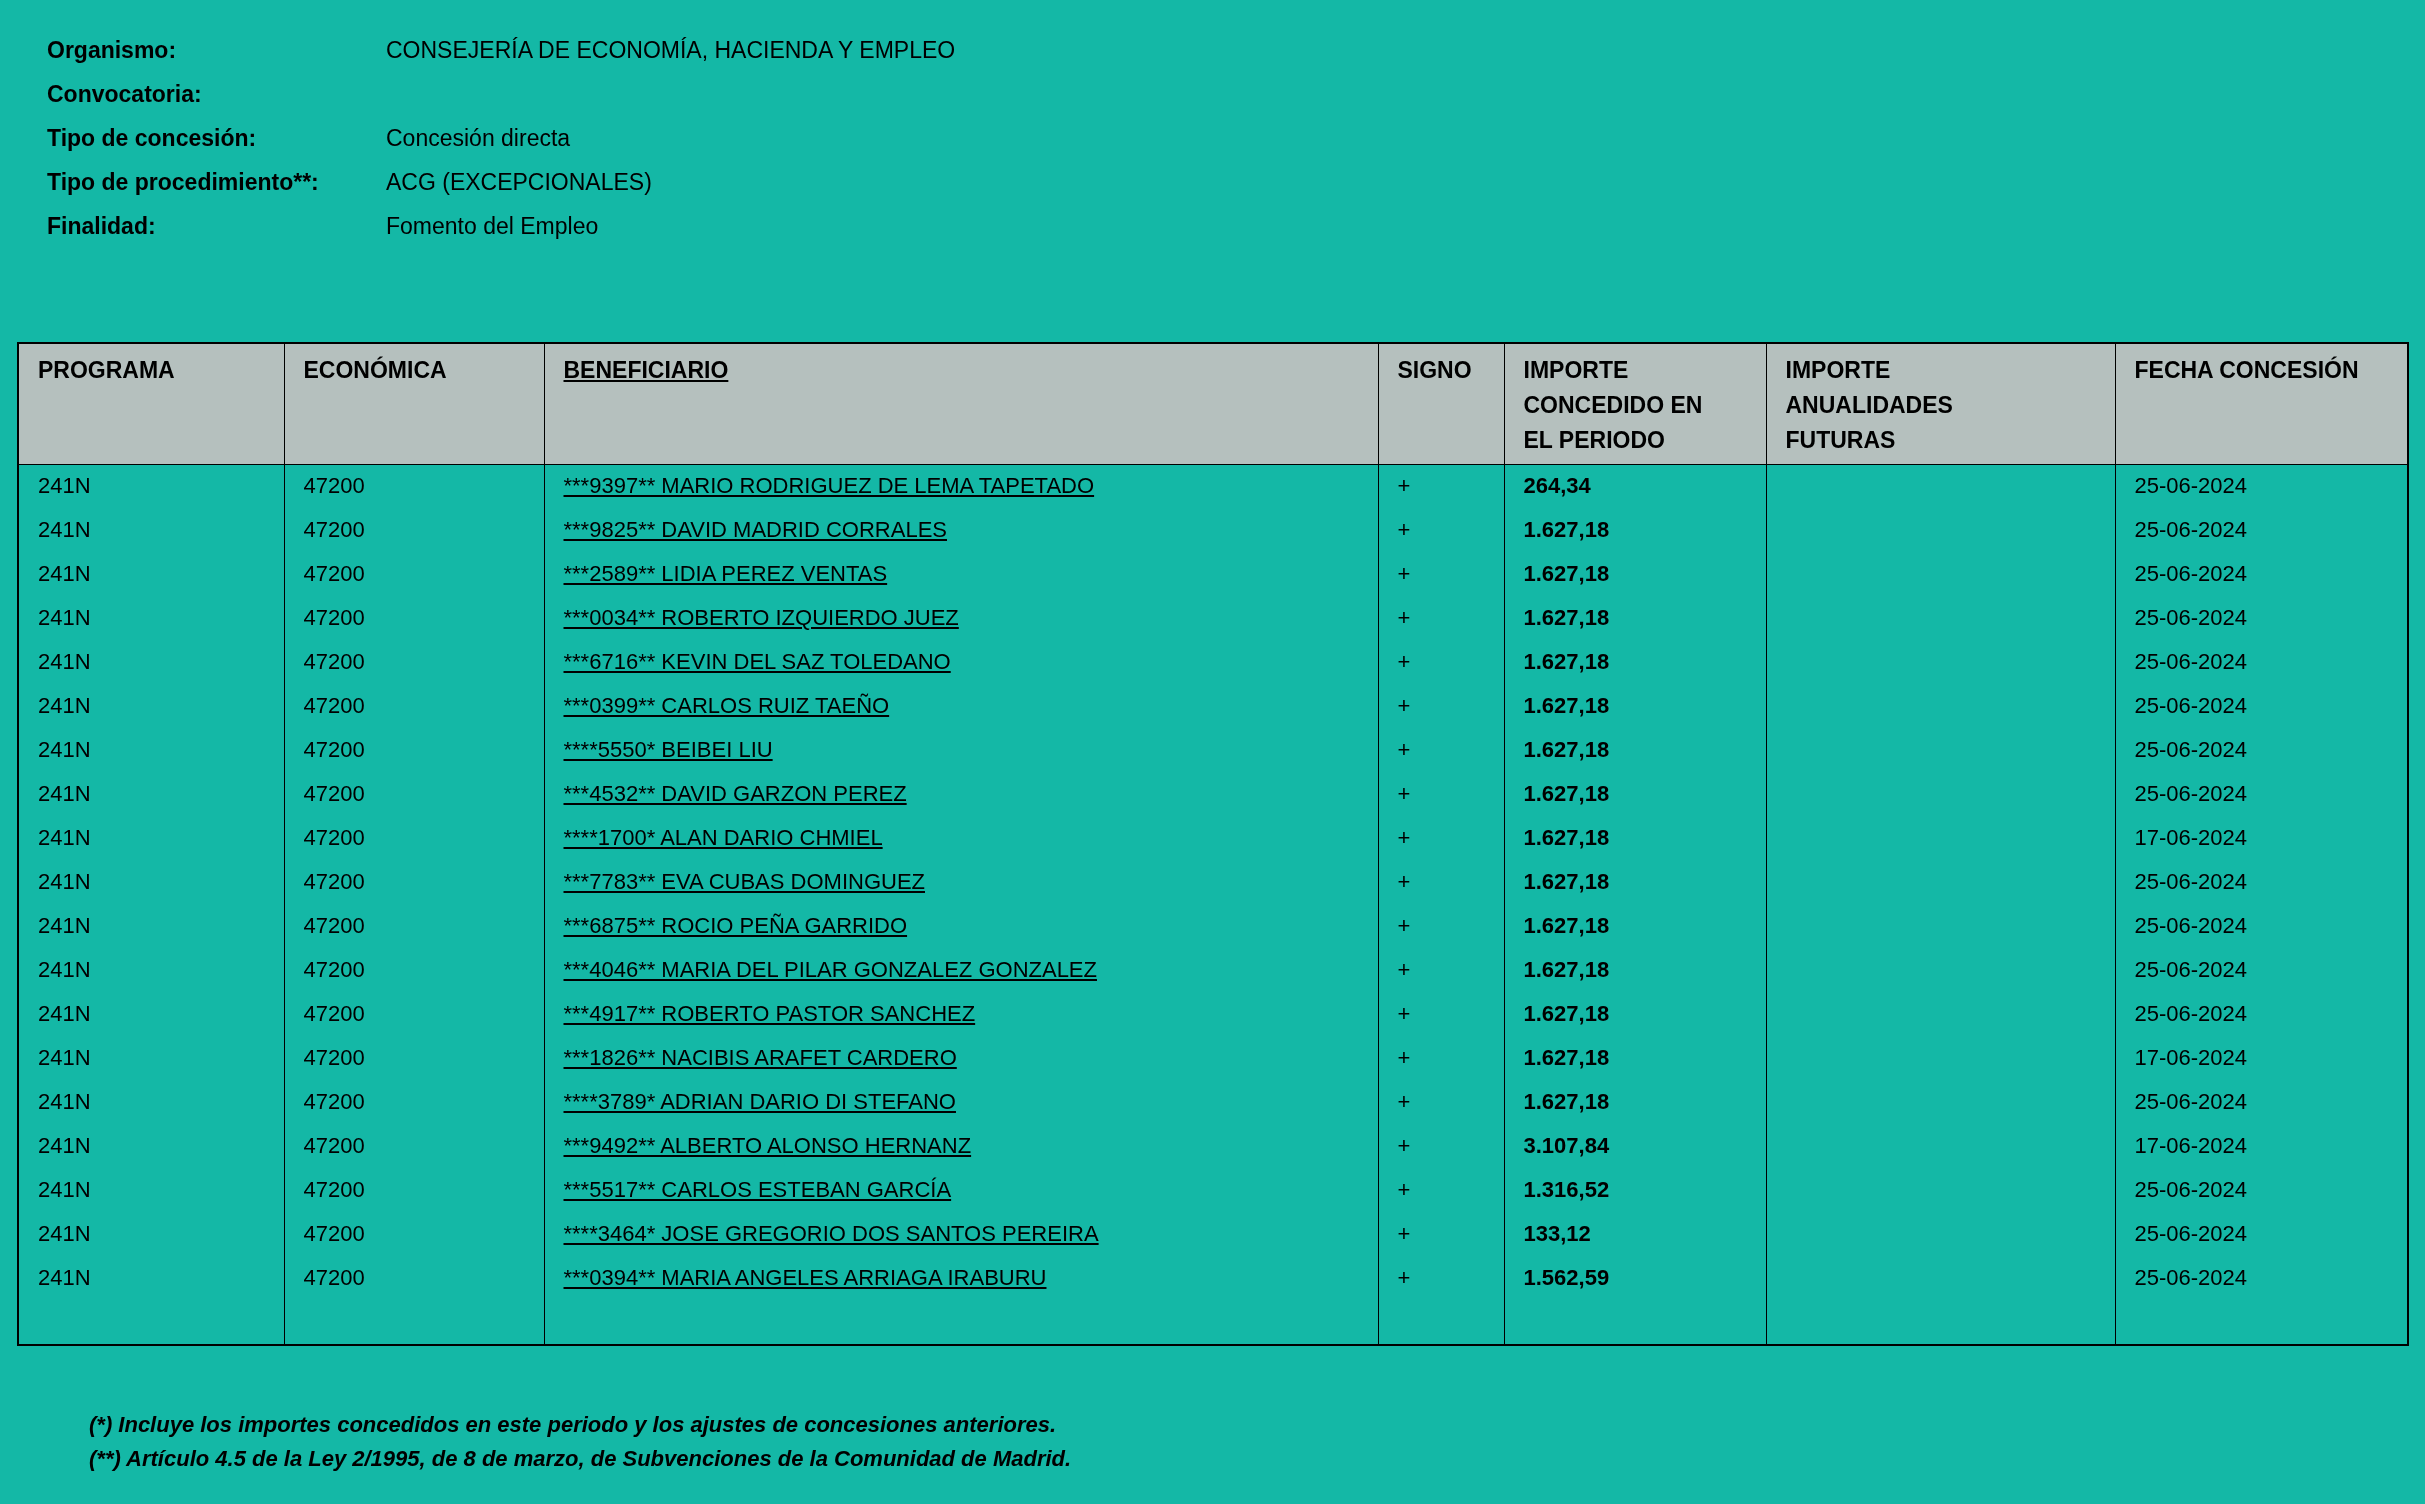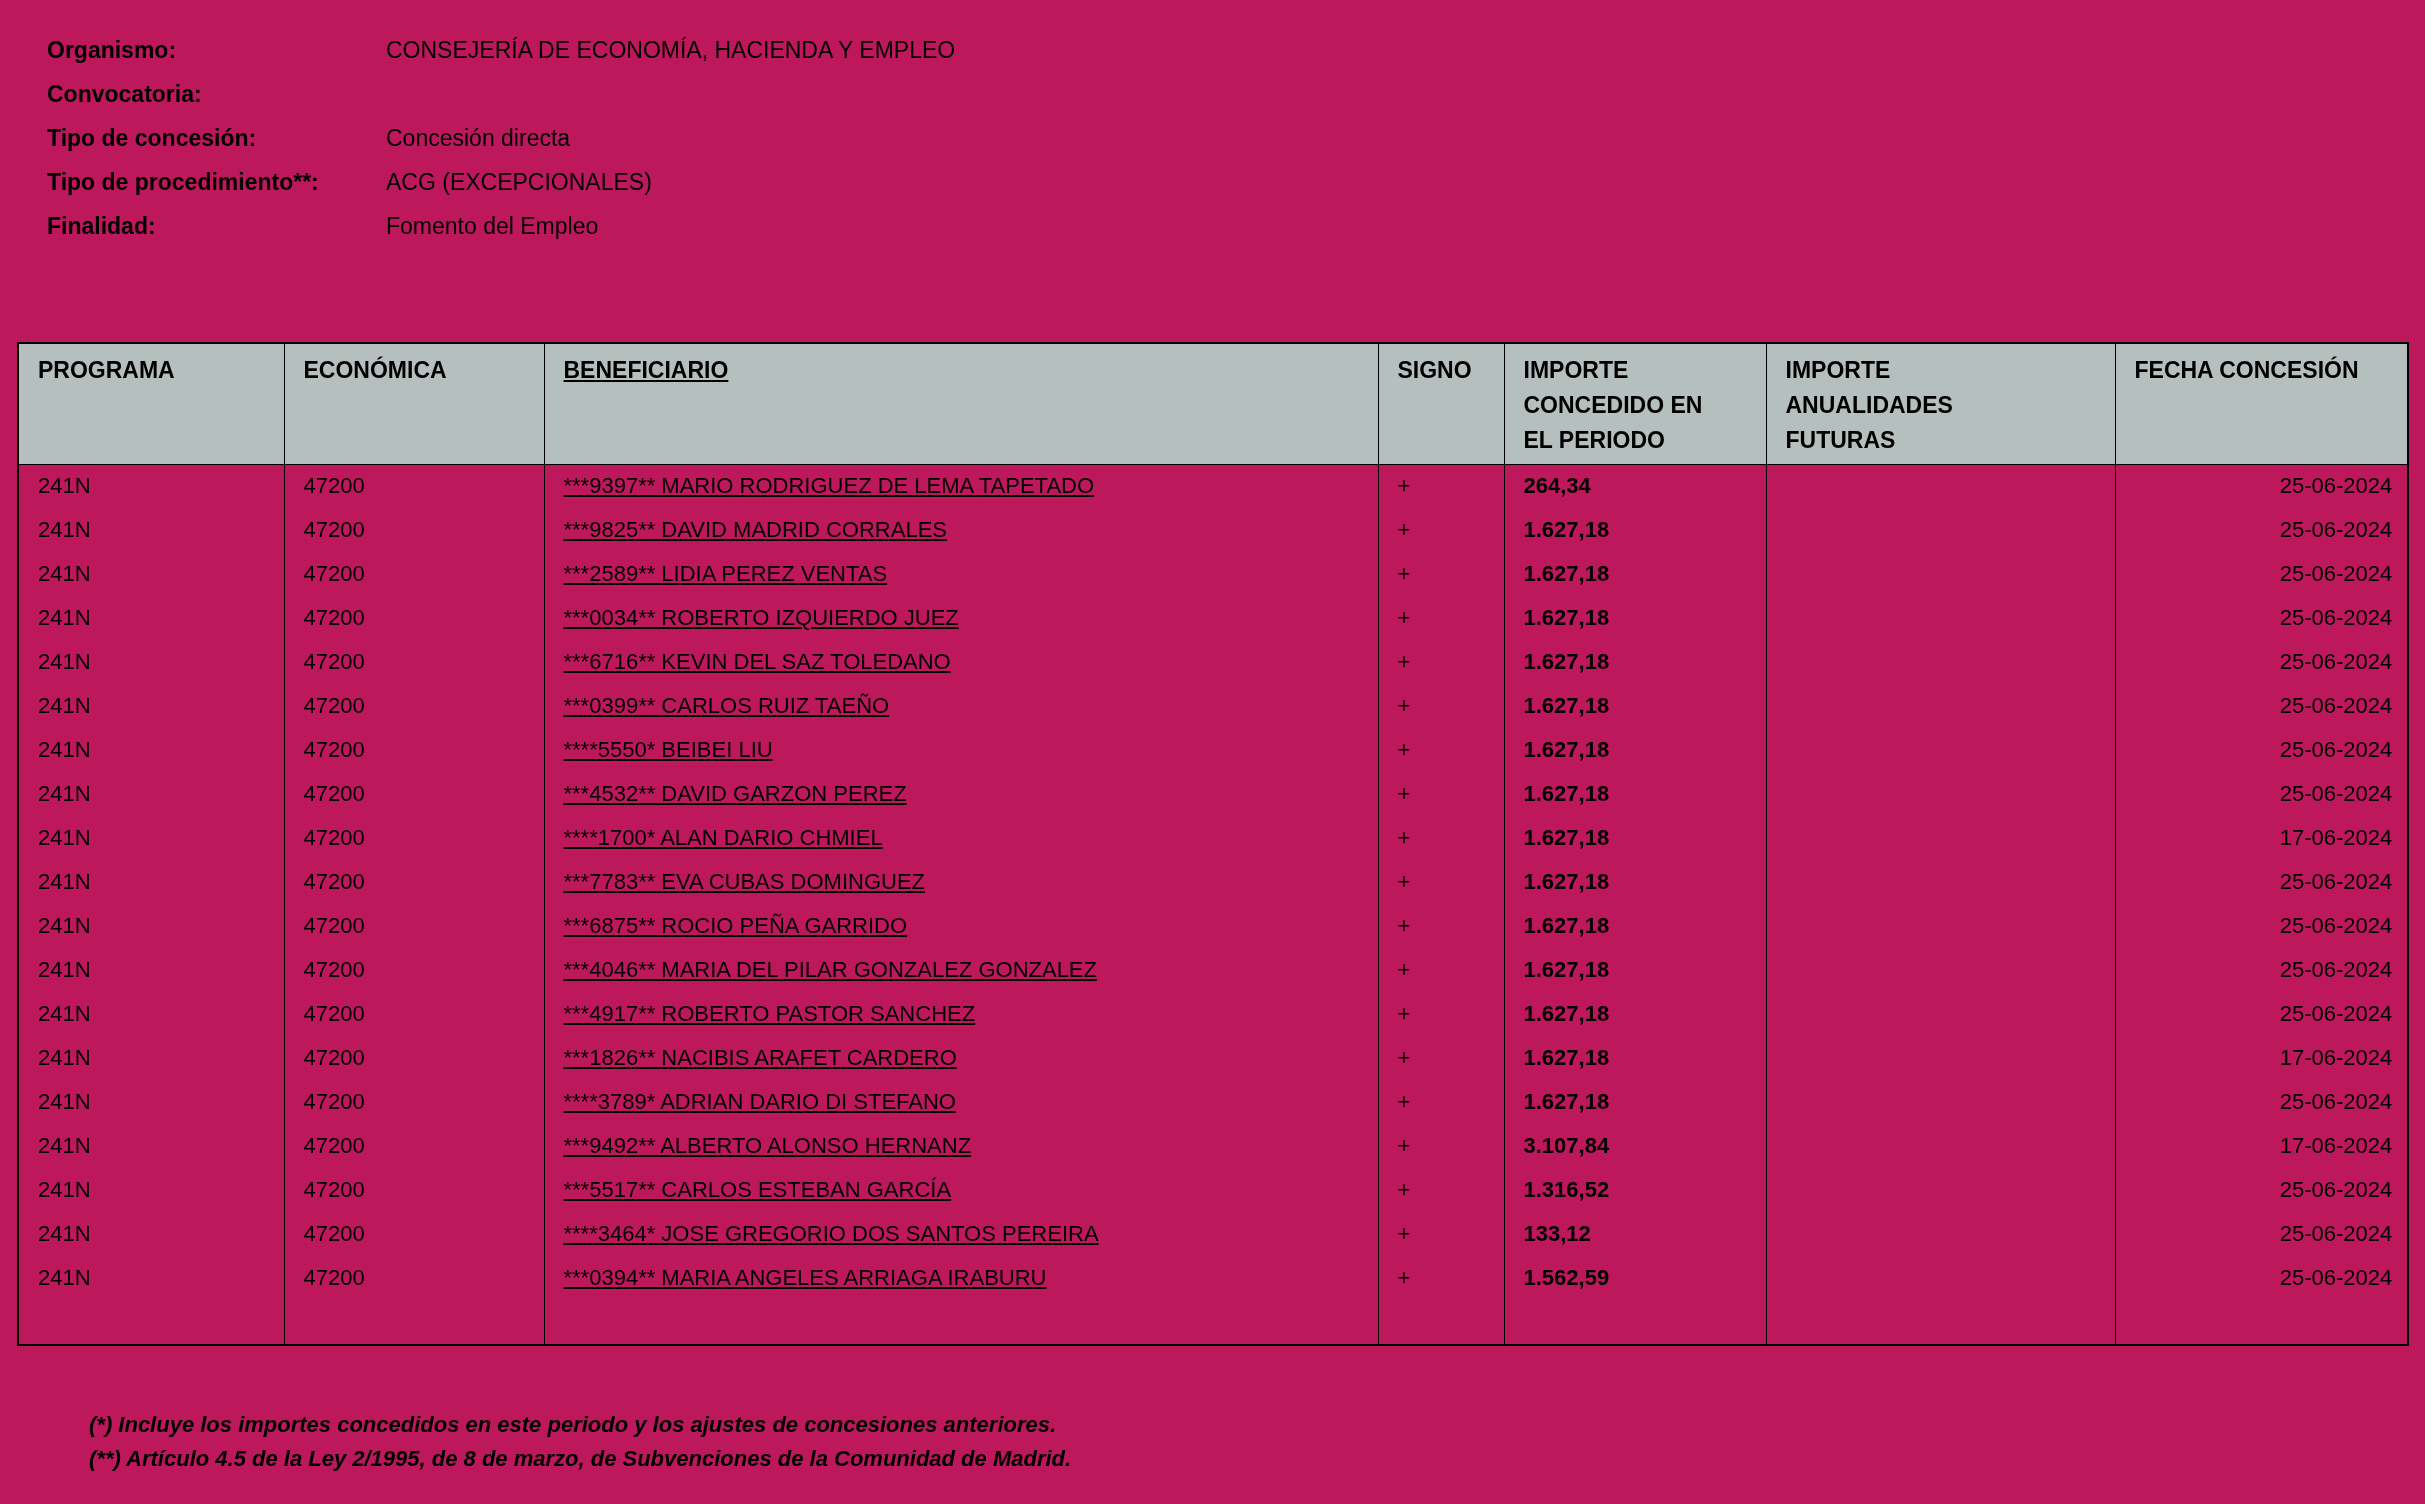--- a/index.html
+++ b/index.html
@@ -6,21 +6,21 @@
     margin: 0;
     padding: 0;
     background: #ffffff;
     color: #000000;
     font-family: "Liberation Sans", sans-serif;
   }
   .page {
     position: relative;
     width: 2426px;
     height: 1505px;
-    background: #be185d;
+    background: #14b8a6;
     overflow: hidden;
   }
 
   
   .meta {
     position: absolute;
     top: 28px;
     left: 47px;
     font-size: 23px;
   }
@@ -74,21 +74,21 @@
     white-space: nowrap;
     overflow: hidden;
     box-sizing: border-box;
   }
   .c0 { width: 266px; }
   .c1 { width: 260px; }
   .c2 { width: 834px; text-decoration: underline; }
   .c3 { width: 126px; }
   .c4 { width: 262px; }
   .c5 { width: 349px; }
-  .c6 { width: 293px; text-align: right; }
+  .c6 { width: 293px; }
   td.num {
     text-align: left;
     padding-right: 17.6px;
     font-weight: bold;
   }
   tr.spacer td { height: 45px; }
 
   
   .footnotes {
     position: absolute;

